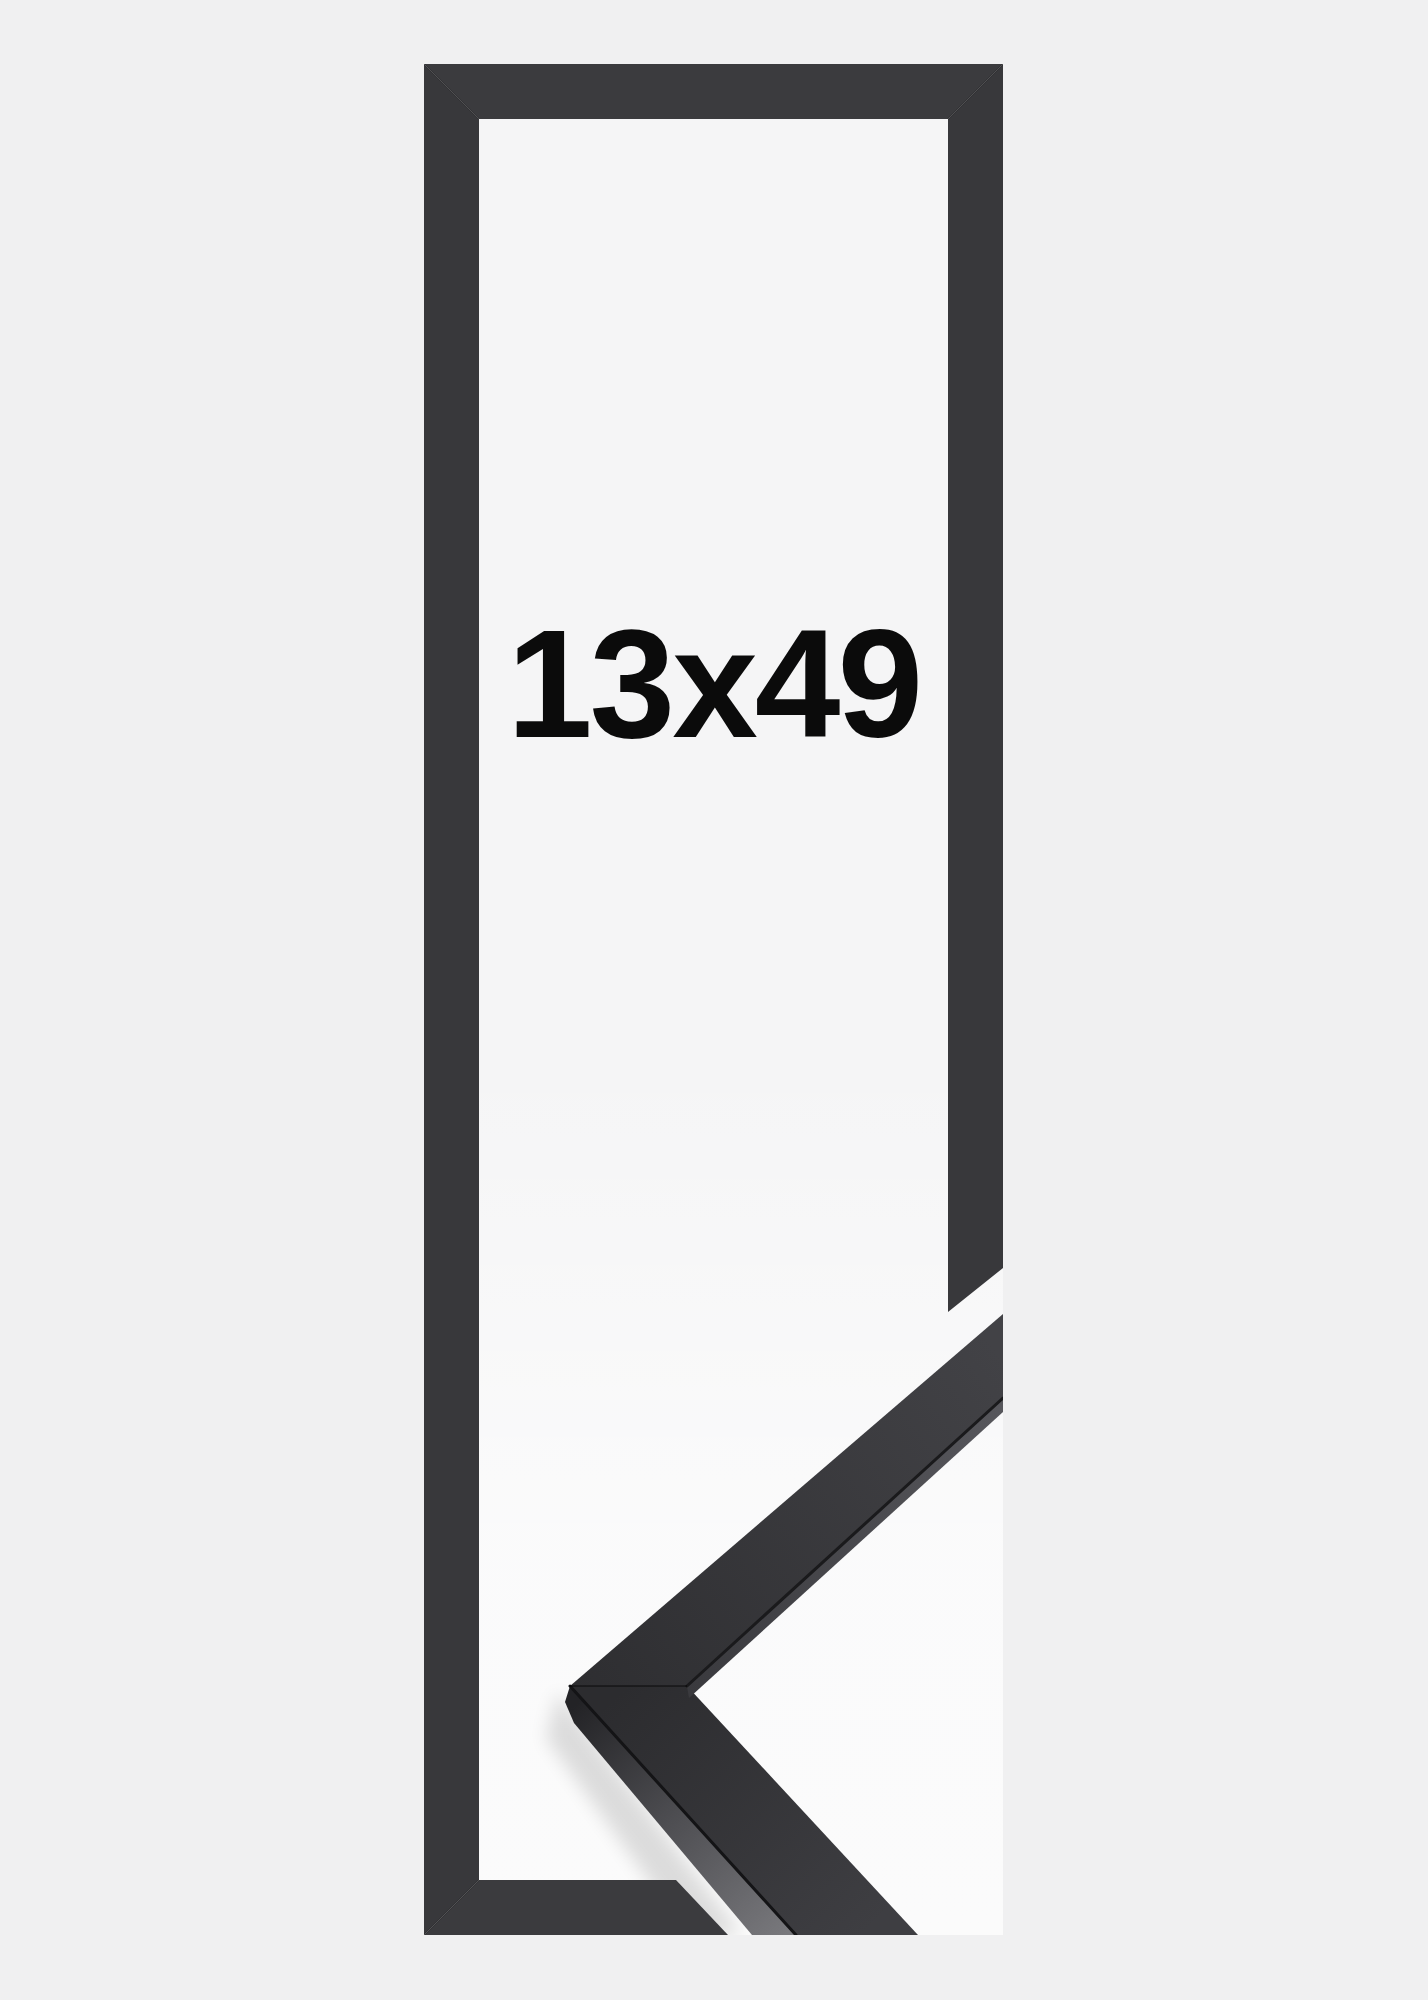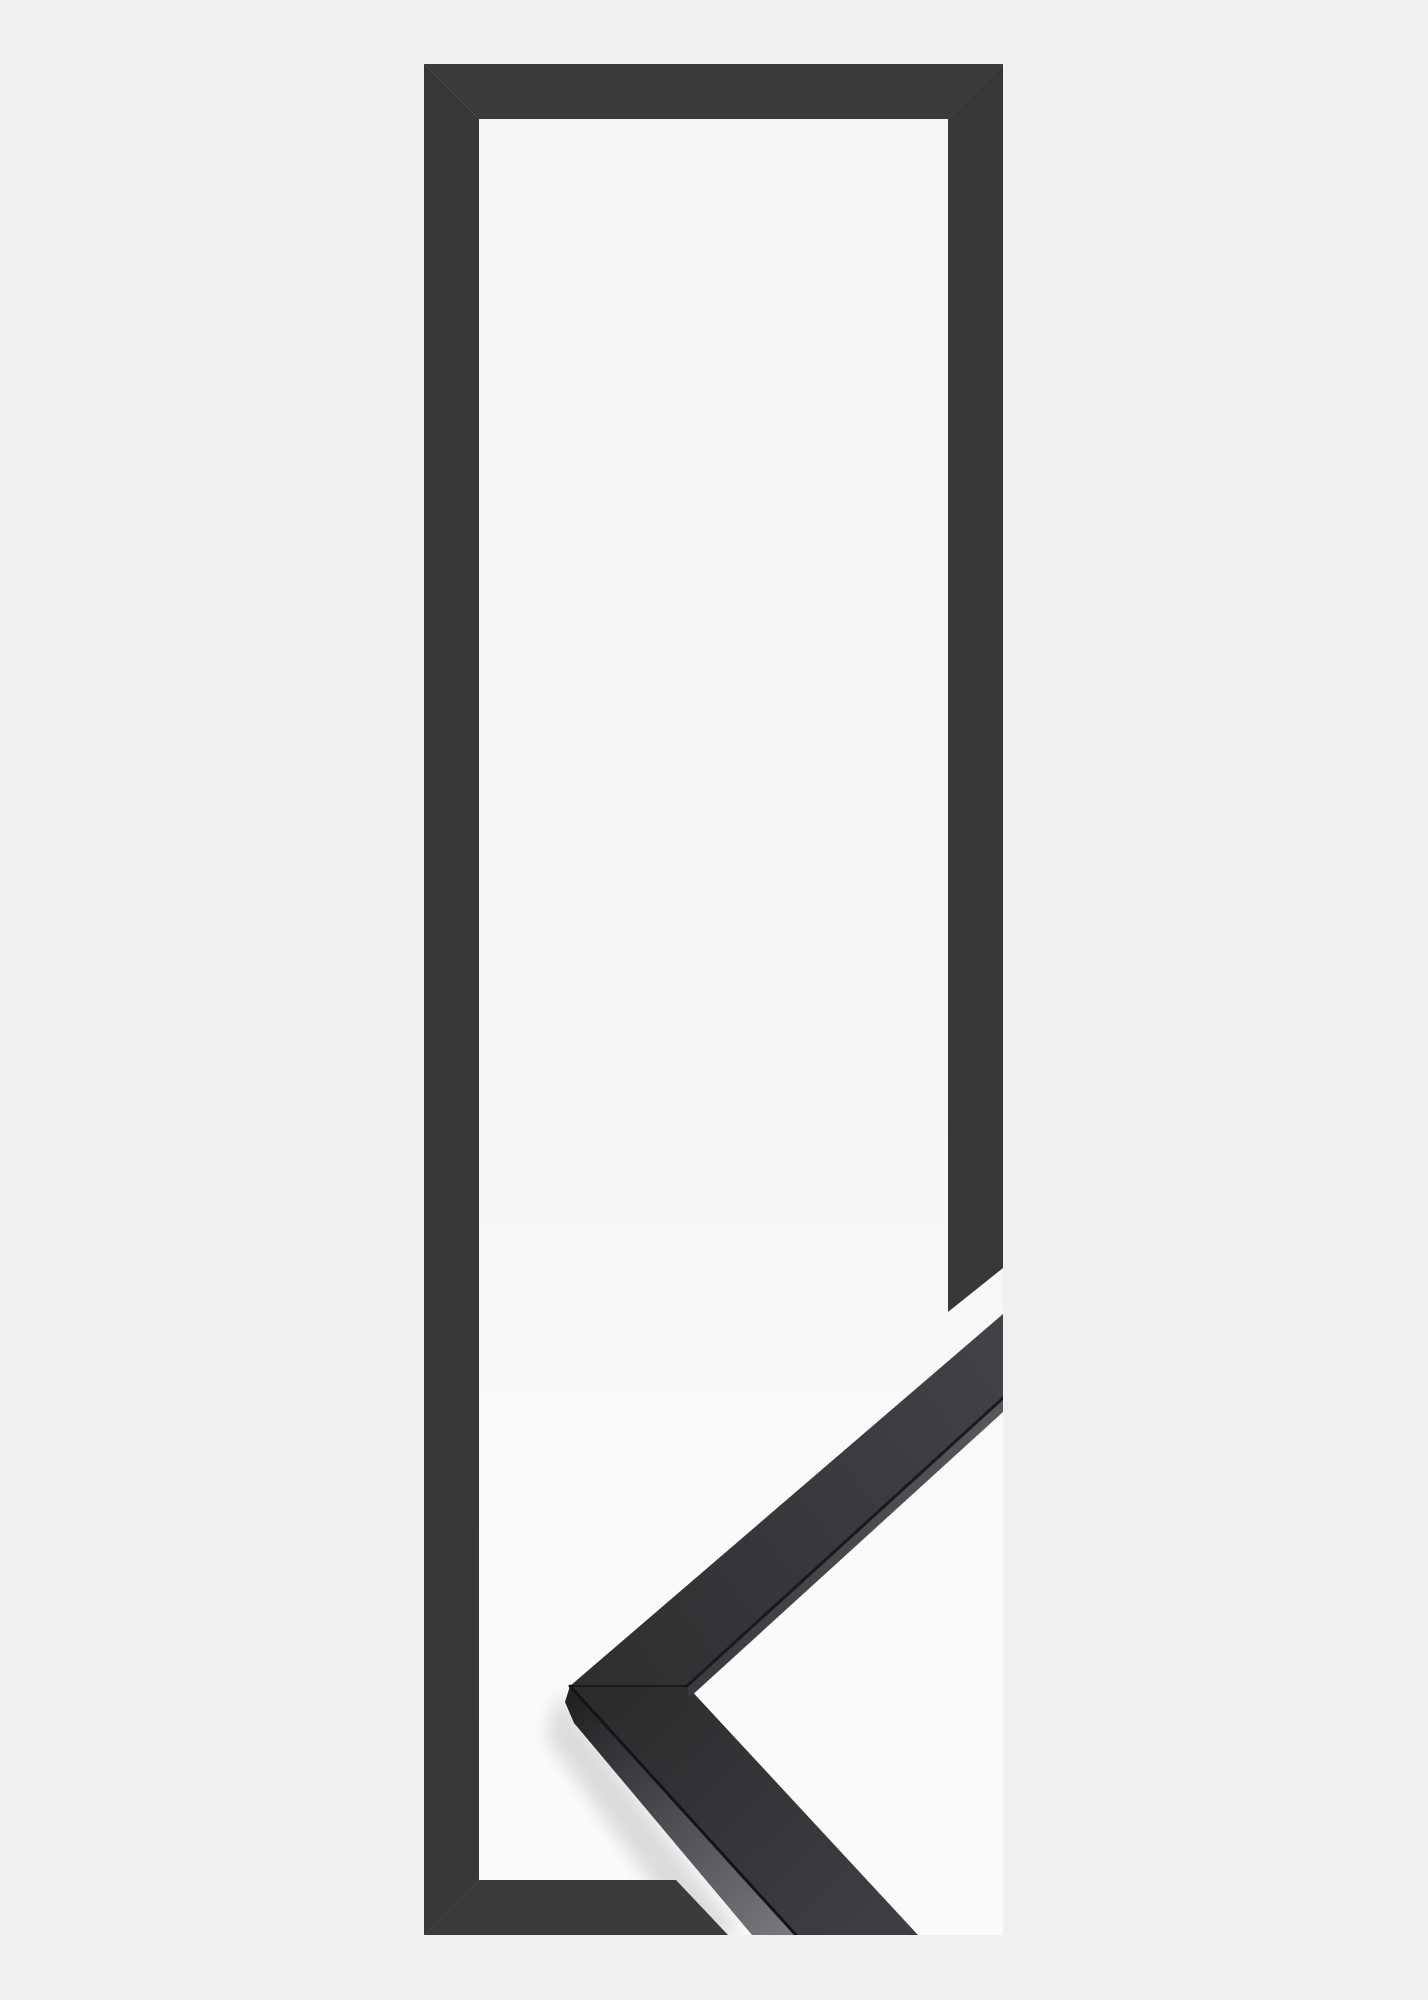--- a/index.html
+++ b/index.html
@@ -103,14 +103,15 @@
         <polygon points="687,1686 1003,1398 1003,1412 689,1698" fill="url(#gSliver)"></polygon>
 
         <line class="arris-upper" x1="687" y1="1686" x2="1003" y2="1398"></line>
         <line class="arris" x1="570" y1="1686" x2="796" y2="1935"></line>
 
         <line class="miter-seam" x1="570" y1="1686" x2="687" y2="1686"></line>
       </g>
     </g>
   </svg>
 
+  <div class="size-label">13x49</div>
 
 </div>
 
 </body></html>

